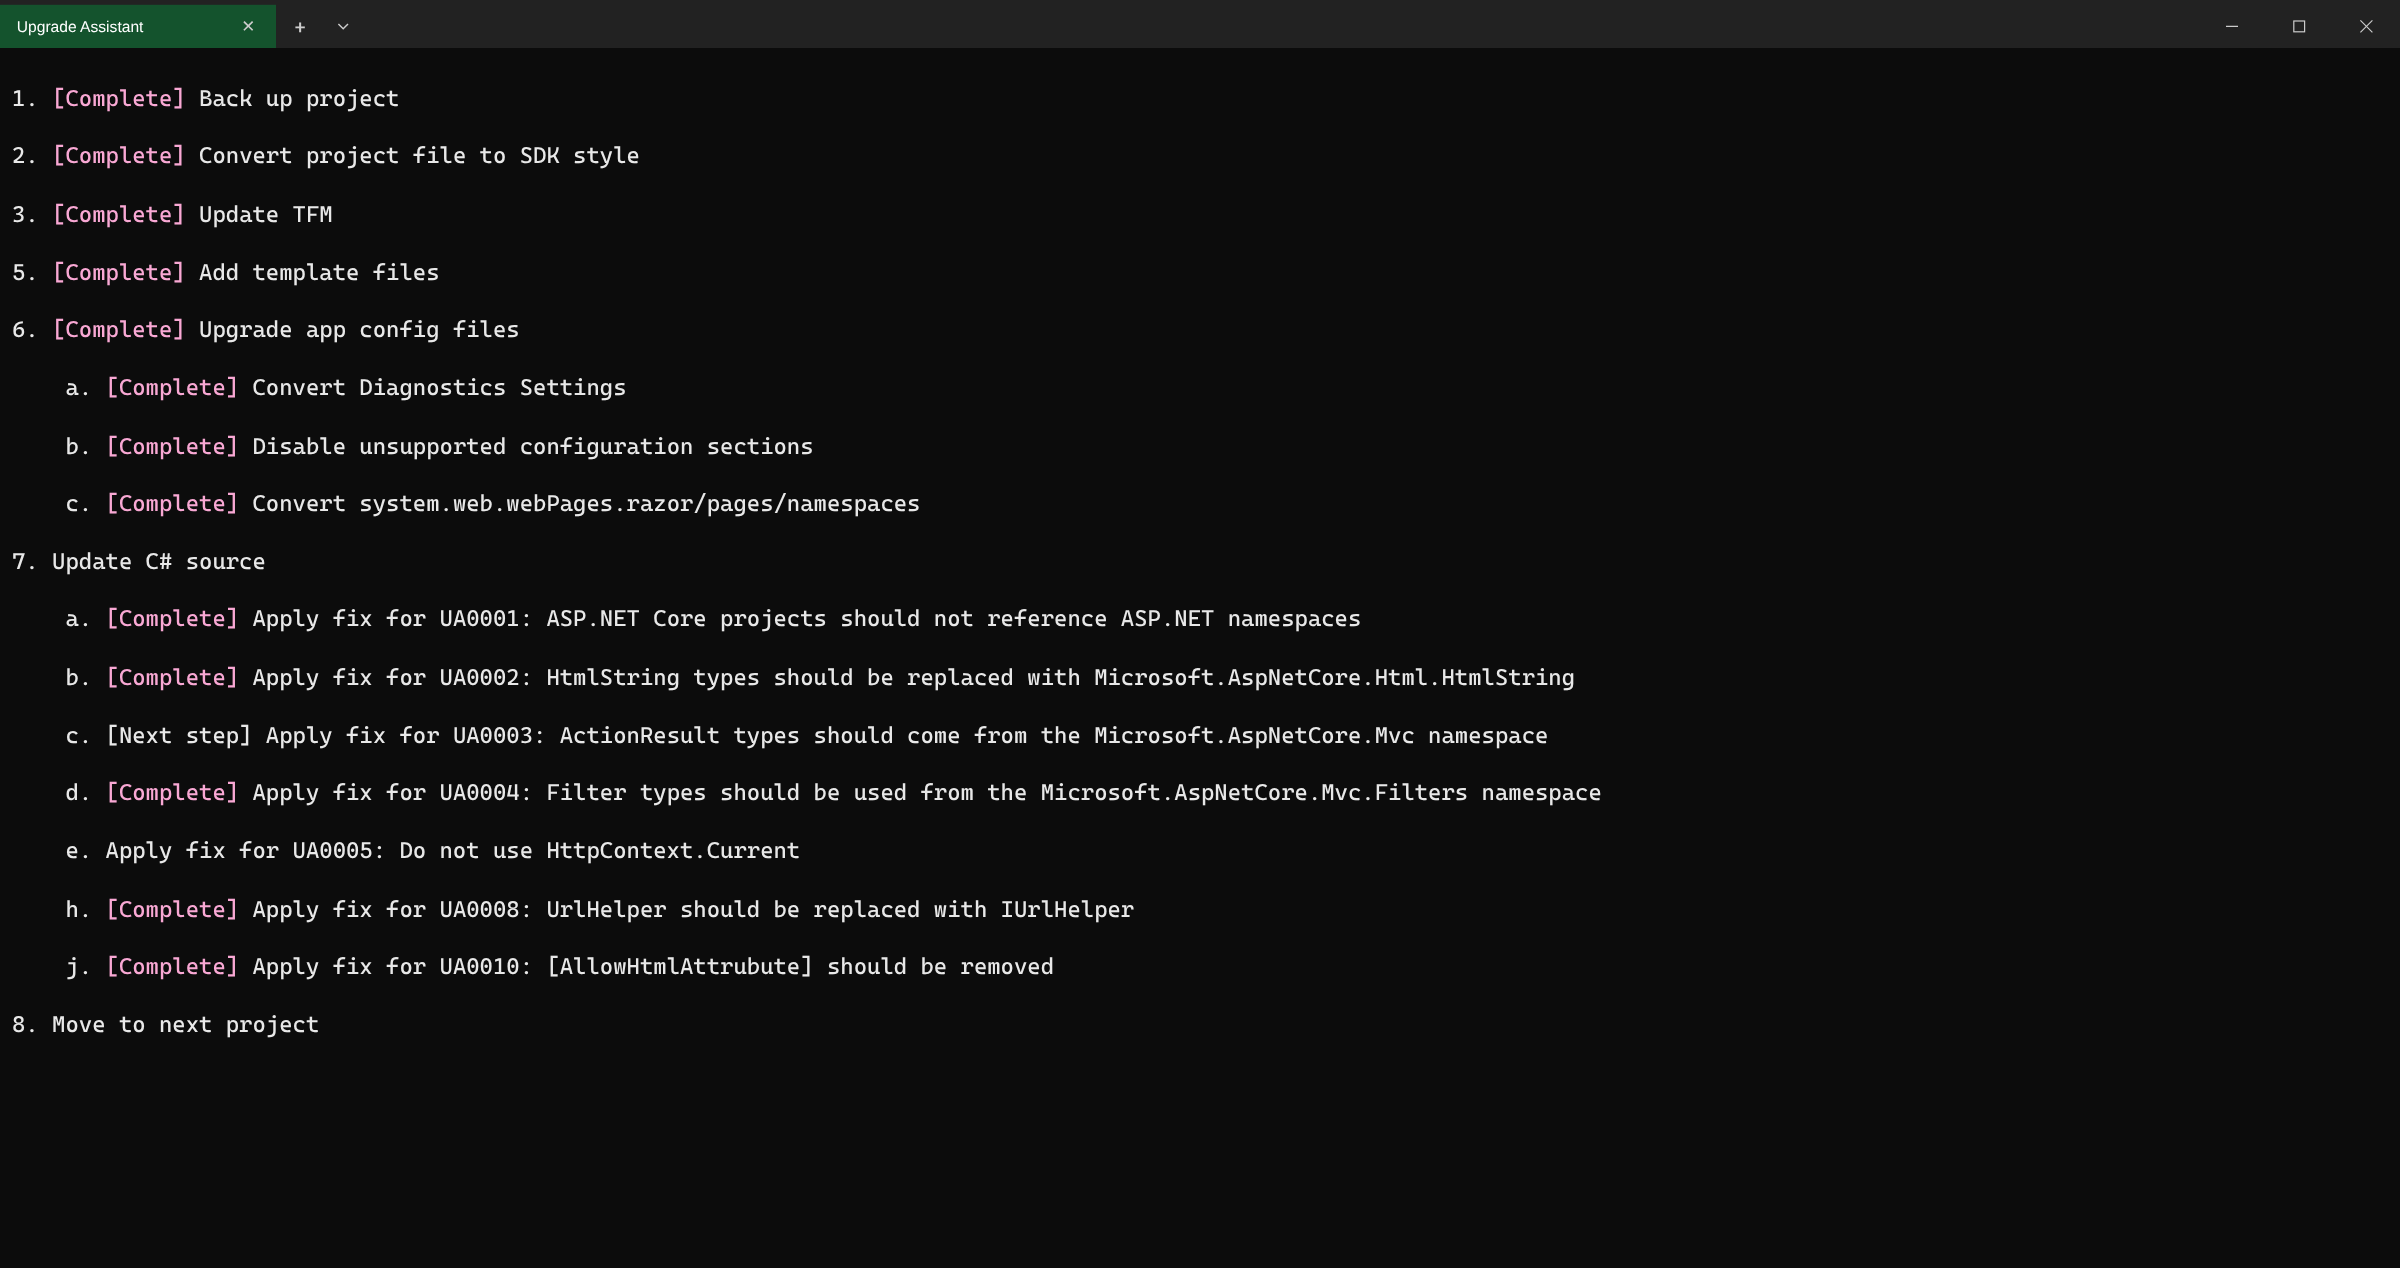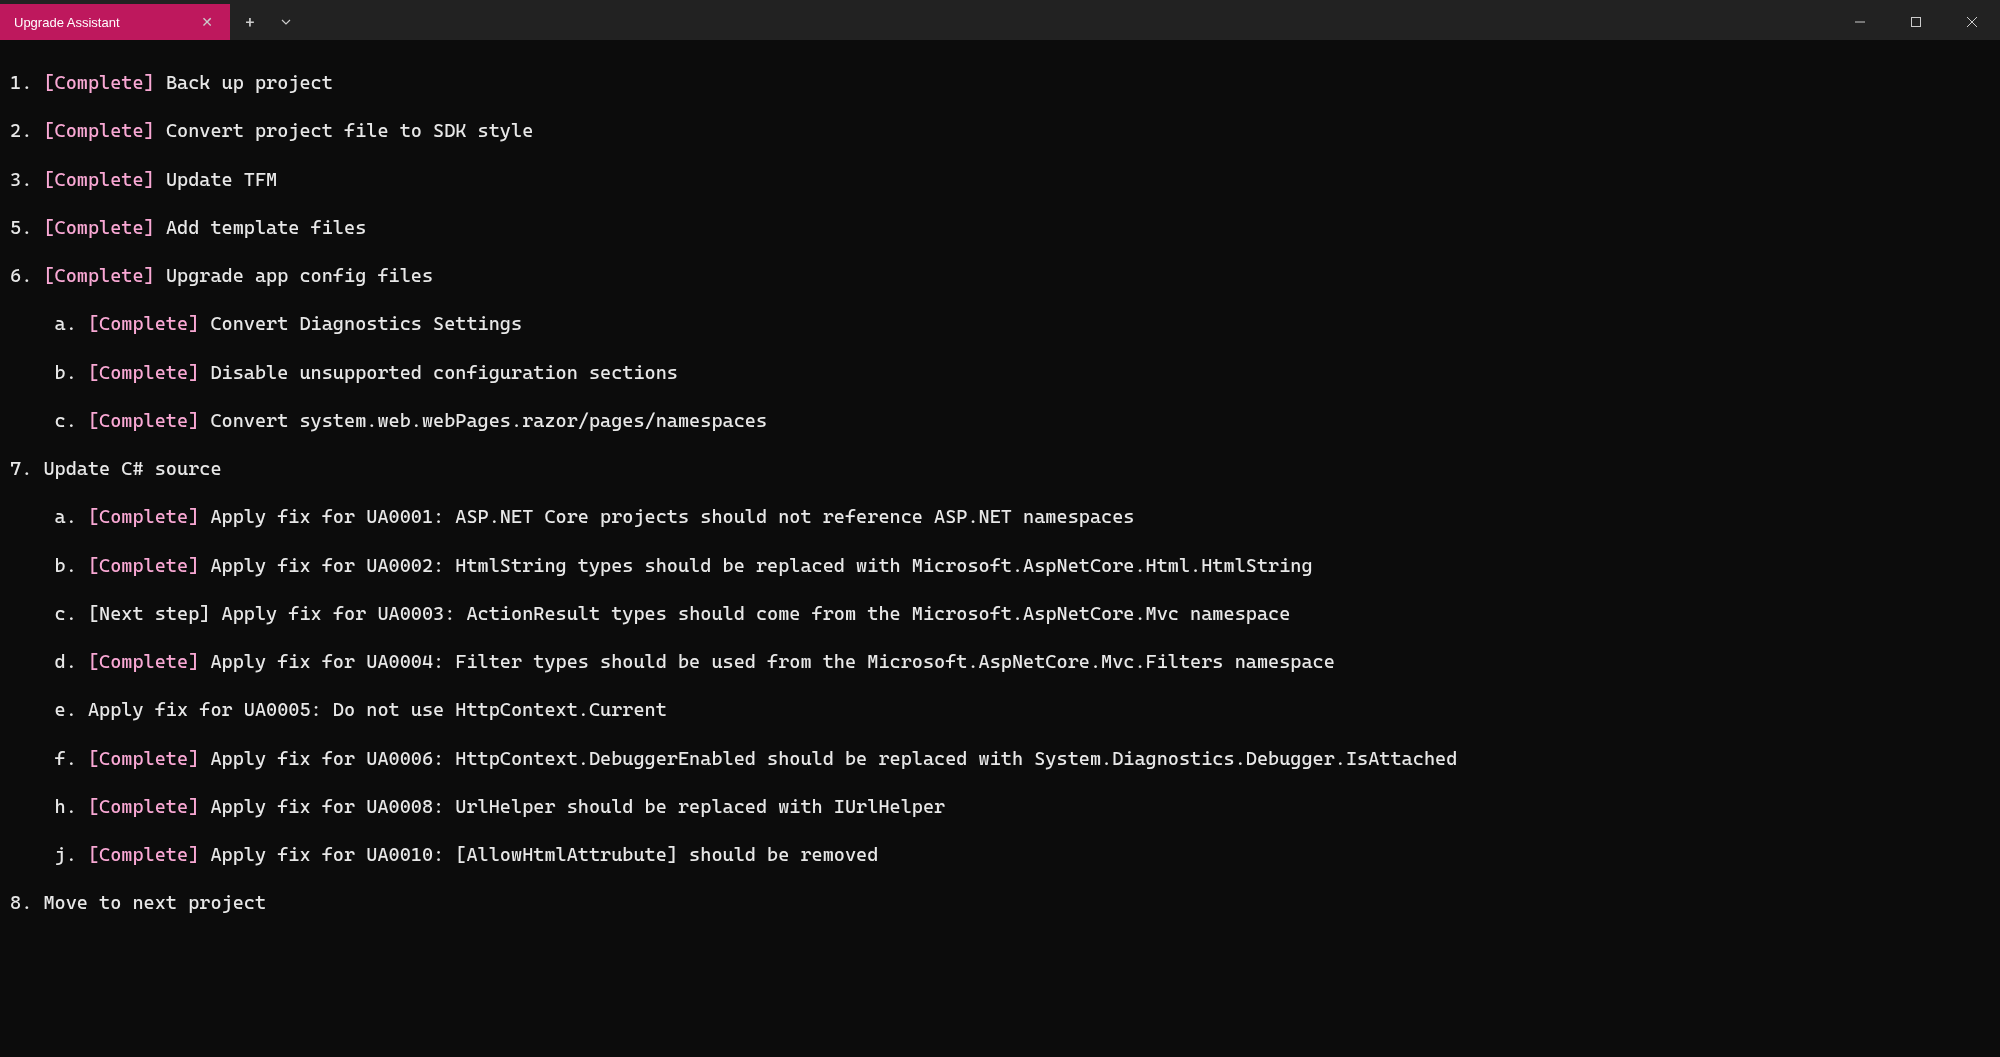--- a/index.html
+++ b/index.html
@@ -14,21 +14,21 @@
   }
   .titlebar {
     height: 40px;
     background: #222222;
     display: flex;
     align-items: stretch;
     border-top: 4px solid transparent;
   }
   .tab-region { display: flex; align-items: stretch; }
   .tab {
-    background: #be185d;
+    background: #14532d;
     color: #ffffff;
     padding: 0 14px;
     display: flex;
     align-items: center;
     font-family: 'Segoe UI', sans-serif;
     font-size: 13px;
     height: 36px;
     position: relative;
     min-width: 230px;
     justify-content: space-between;
@@ -119,21 +119,20 @@
 <span class="line"><span class="white">6.</span> <span class="green">[Complete]</span> <span class="white">Upgrade app config files</span></span>
 <span class="line"><span class="white">    a.</span> <span class="green">[Complete]</span> <span class="white">Convert Diagnostics Settings</span></span>
 <span class="line"><span class="white">    b.</span> <span class="green">[Complete]</span> <span class="white">Disable unsupported configuration sections</span></span>
 <span class="line"><span class="white">    c.</span> <span class="green">[Complete]</span> <span class="white">Convert system.web.webPages.razor/pages/namespaces</span></span>
 <span class="line"><span class="white">7.</span> <span class="white">Update C# source</span></span>
 <span class="line"><span class="white">    a.</span> <span class="green">[Complete]</span> <span class="white">Apply fix for UA0001: ASP.NET Core projects should not reference ASP.NET namespaces</span></span>
 <span class="line"><span class="white">    b.</span> <span class="green">[Complete]</span> <span class="white">Apply fix for UA0002: HtmlString types should be replaced with Microsoft.AspNetCore.Html.HtmlString</span></span>
 <span class="line"><span class="white">    c.</span> <span class="white">[Next step]</span> <span class="white">Apply fix for UA0003: ActionResult types should come from the Microsoft.AspNetCore.Mvc namespace</span></span>
 <span class="line"><span class="white">    d.</span> <span class="green">[Complete]</span> <span class="white">Apply fix for UA0004: Filter types should be used from the Microsoft.AspNetCore.Mvc.Filters namespace</span></span>
 <span class="line"><span class="white">    e.</span> <span class="white">Apply fix for UA0005: Do not use HttpContext.Current</span></span>
-<span class="line"><span class="white">    f.</span> <span class="green">[Complete]</span> <span class="white">Apply fix for UA0006: HttpContext.DebuggerEnabled should be replaced with System.Diagnostics.Debugger.IsAttached</span></span>
 <span class="line"><span class="white">    h.</span> <span class="green">[Complete]</span> <span class="white">Apply fix for UA0008: UrlHelper should be replaced with IUrlHelper</span></span>
 <span class="line"><span class="white">    j.</span> <span class="green">[Complete]</span> <span class="white">Apply fix for UA0010: [AllowHtmlAttrubute] should be removed</span></span>
 <span class="line"><span class="white">8.</span> <span class="white">Move to next project</span></span>
 
 
 
 
 
 
 

